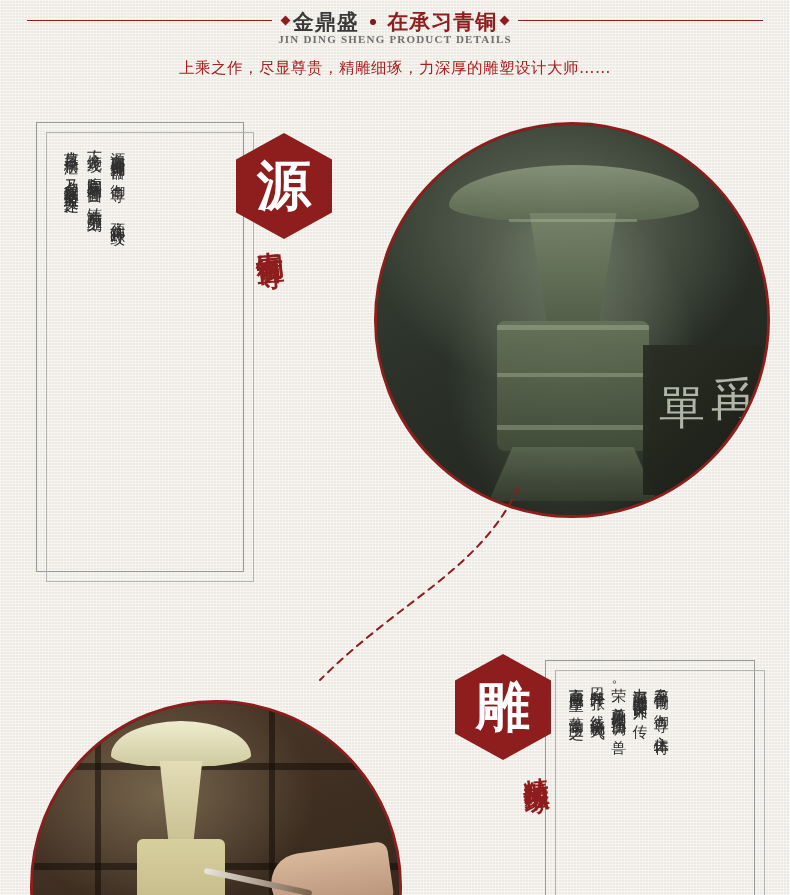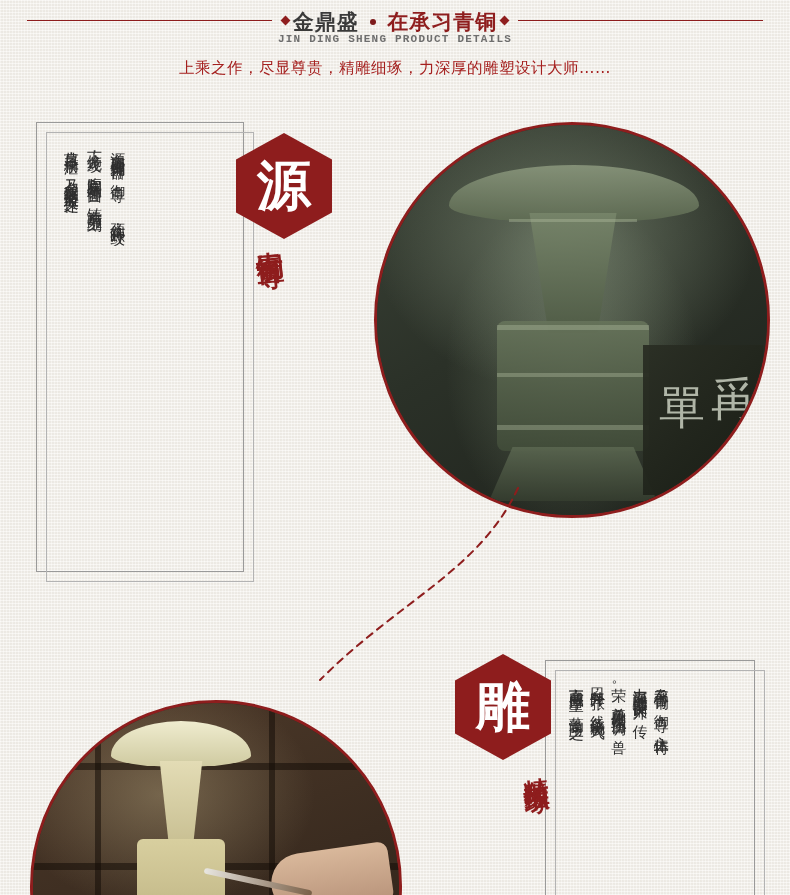--- a/index.html
+++ b/index.html
@@ -74,21 +74,21 @@
   }
   .subtitle {
     position: absolute;
     top: 33px;
     left: 0;
     width: 790px;
     text-align: center;
     font-size: 11px;
     letter-spacing: 1.2px;
     color: #6e6e6e;
-    font-family: Liberation Mono, monospace;
+    font-family: Liberation Serif, serif;
     font-weight: bold;
   }
   .tagline {
     position: absolute;
     top: 58px;
     left: 0;
     width: 790px;
     text-align: center;
     font-size: 15.5px;
     color: #a5201f;

